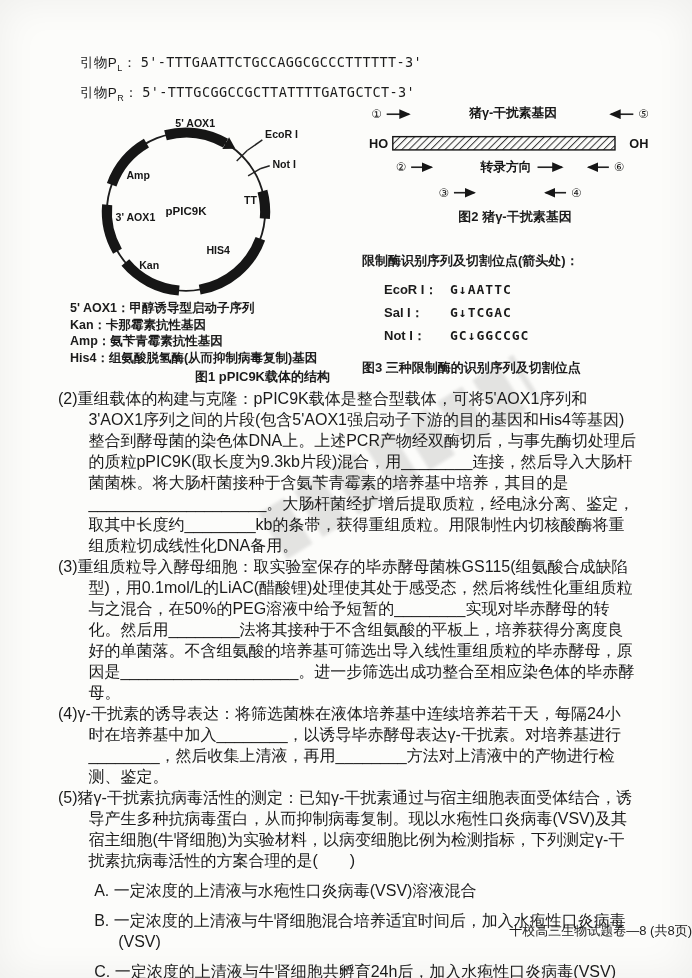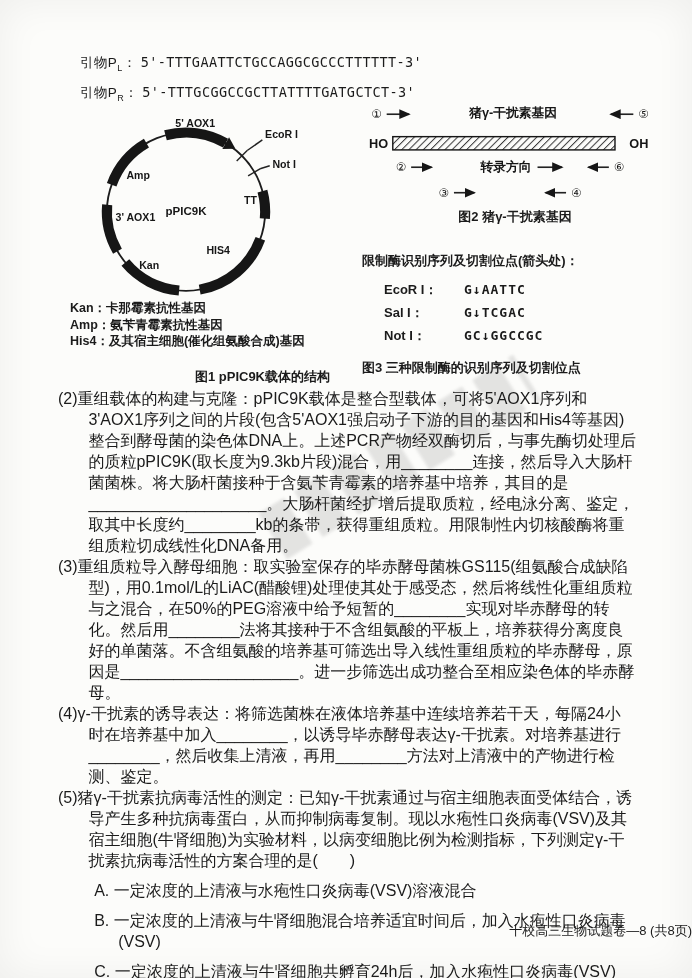--- a/index.html
+++ b/index.html
@@ -21,21 +21,21 @@
   .thin{stroke:#222;stroke-width:1.6;}
   .legend{position:absolute;left:70px;top:300px;width:300px;font-size:12.5px;font-weight:bold;line-height:16.5px;}
   .fig1-caption{position:absolute;left:40px;top:368px;width:290px;text-align:right;font-weight:bold;font-size:13px;}
   
   .rightcol{position:absolute;left:362px;top:102px;width:306px;}
   .fig2 svg text{font-family:"Liberation Sans","DejaVu Sans",sans-serif;font-size:11.5px;fill:#161616;}
   .fig2 svg text.t-bold{font-weight:bold;font-size:12.5px;}
   .fig2-caption{text-align:center;font-weight:bold;font-size:13px;margin-top:-4px;}
   .fig3{margin-top:26px;}
   .fig3-heading{font-weight:bold;font-size:13px;margin-bottom:8px;}
-  .enz-row{display:flex;margin-left:22px;line-height:23px;font-weight:bold;gap:14px;}
+  .enz-row{display:flex;margin-left:22px;line-height:23px;font-weight:bold;}
   .enz-name{width:66px;font-size:13px;}
   .enz-site{font-family:"DejaVu Sans Mono","Liberation Mono",monospace;font-size:13px;letter-spacing:1px;}
   .fig3-caption{font-weight:bold;font-size:13px;margin-top:12px;}
   
   .content{position:absolute;left:58px;top:388px;width:578px;font-size:16px;line-height:21px;}
   .para{text-indent:-1.9em;padding-left:1.9em;margin:0;}
   .option{padding-left:3.2em;text-indent:-1.5em;margin:9px;}
   
   .watermark{
     position:absolute;left:250px;top:430px;width:300px;height:54px;
@@ -83,23 +83,24 @@
       <text x="244" y="82" text-anchor="start">Not I</text>
       <text x="220" y="122" text-anchor="middle">TT</text>
       <text x="150" y="134" text-anchor="middle" class="center-name">pPIC9K</text>
       <text x="95" y="140" text-anchor="middle">3' AOX1</text>
       <text x="185" y="176" text-anchor="middle">HIS4</text>
       <text x="110" y="192" text-anchor="middle">Kan</text>
     </svg>
   </div>
 
   <div class="legend">
+    <div>5' AOX1：甲醇诱导型启动子序列</div>
     <div>Kan：卡那霉素抗性基因</div>
     <div>Amp：氨苄青霉素抗性基因</div>
-    <div>His4：及其宿主细胞(催化组氨酸合成)基因</div>
+    <div>His4：组氨酸脱氢酶(从而抑制病毒复制)基因</div>
   </div>
   <div class="fig1-caption">图1  pPIC9K载体的结构</div>
 
   <div class="rightcol">
     <div class="fig2">
       <svg viewBox="0 0 290 104" width="296" height="106">
         <defs>
           <pattern id="hatch" width="5" height="5" patternTransform="rotate(45 0 0)" patternUnits="userSpaceOnUse">
             <line x1="0" y1="0" x2="0" y2="5" stroke="#3a3a3a" stroke-width="2"></line>
           </pattern>

